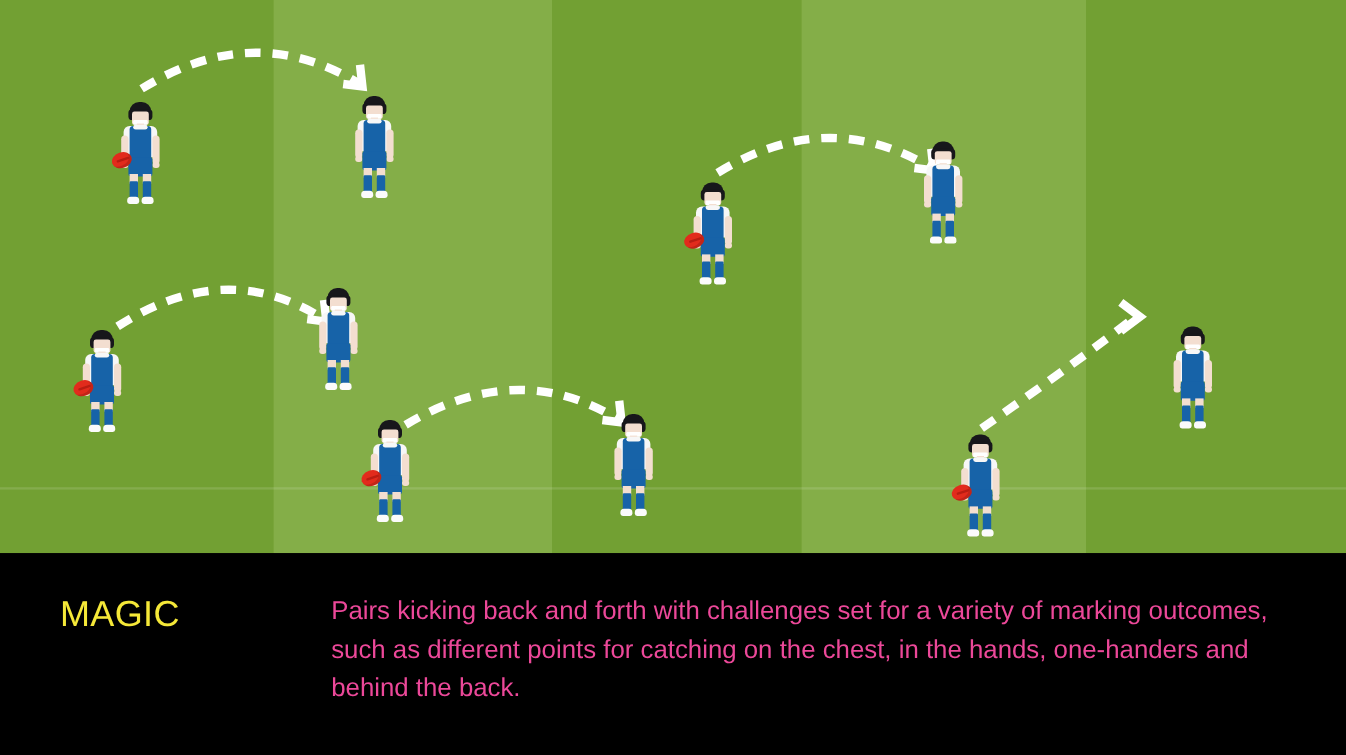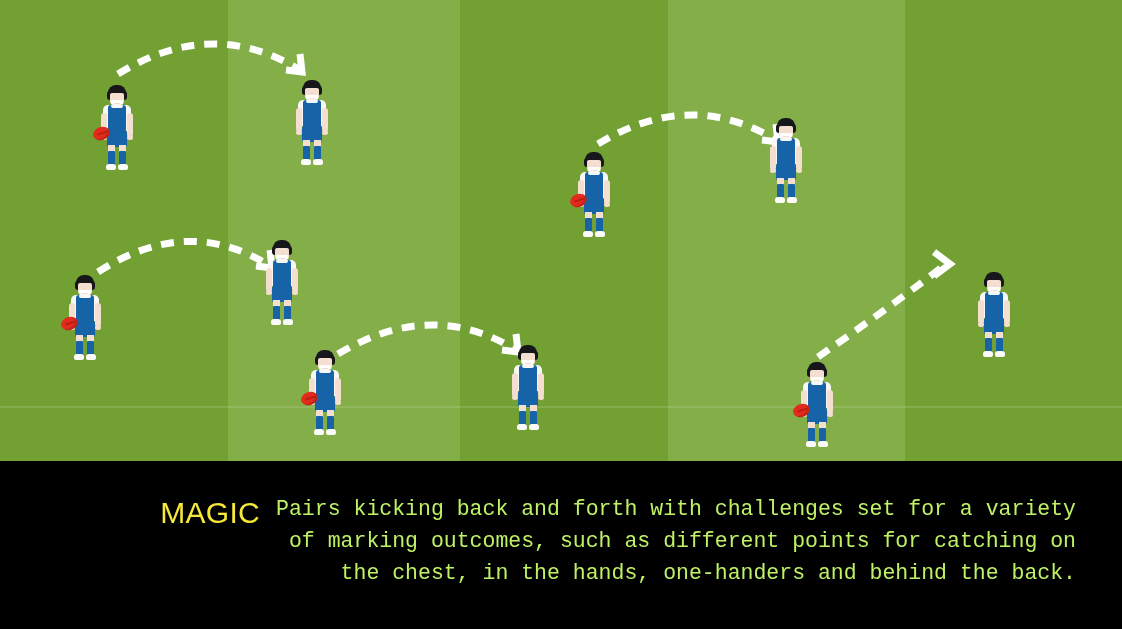--- a/index.html
+++ b/index.html
@@ -1,17 +1,17 @@
 <!DOCTYPE html>
 <html><head>
 <meta charset="utf-8">
 <style>
   html,body{margin:0;padding:0;background:#000;}
   body{width:1122px;height:629px;overflow:hidden;font-family:"Liberation Sans",sans-serif;}
-  .page{position:relative;width:1122px;height:629px;background:#000;text-align:right;}
+  .page{position:relative;width:1122px;height:629px;background:#000;}
 
   
   .field{position:absolute;left:0;top:0;width:1122px;height:461px;overflow:hidden;background:#72a033;}
   .stripe{position:absolute;top:0;height:461px;}
   .mowline{position:absolute;left:0;width:1122px;height:2px;background:rgba(255,255,255,.13);}
 
   
   .arrows{position:absolute;left:0;top:0;width:1122px;height:461px;}
 
   
@@ -40,22 +40,22 @@
   .shoeR{left:23px;top:79px;width:10px;height:6px;background:#fbfbfb;border-radius:3px 3px 2px 2px;}
   .ball{left:-2px;top:42px;width:17px;height:13px;background:#e22b1c;border-radius:50% / 50%;
         transform:rotate(-18deg);box-shadow:inset -2px -2px 0 rgba(0,0,0,.14);}
   .ballseam{left:2px;top:47px;width:11px;height:2px;background:#b81d12;transform:rotate(-18deg);border-radius:1px;}
 
   
   .footer{position:absolute;left:0;top:461px;width:1122px;height:168px;background:#000;}
   .ftitle{position:absolute;left:50px;top:32px;width:210px;color:#f5e838;
           font-size:30px;line-height:39px;letter-spacing:.3px;}
   .ftitle div{white-space:nowrap;}
-  .fbody{position:absolute;left:276px;top:32px;width:800px;color:#bef264;
-         font-size:21.5px;line-height:32px;font-family:Liberation Mono, monospace;}
+  .fbody{position:absolute;left:276px;top:32px;width:800px;color:#ec4899;
+         font-size:21.5px;line-height:32px;}
 </style>
 </head>
 <body>
 
 <div class="page">
 
   <div class="field">
     <div class="stripe" style="left:0px;width:228px;background:#72a033;"></div>
     <div class="stripe" style="left:228px;width:232px;background:#84ae48;"></div>
     <div class="stripe" style="left:460px;width:208px;background:#72a033;"></div>

